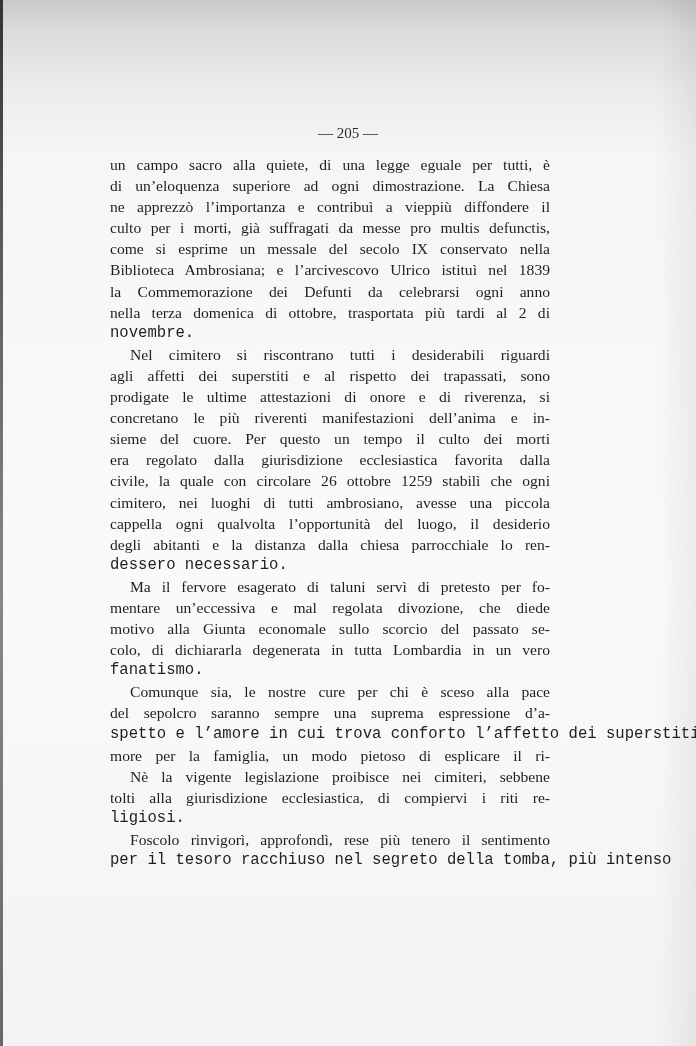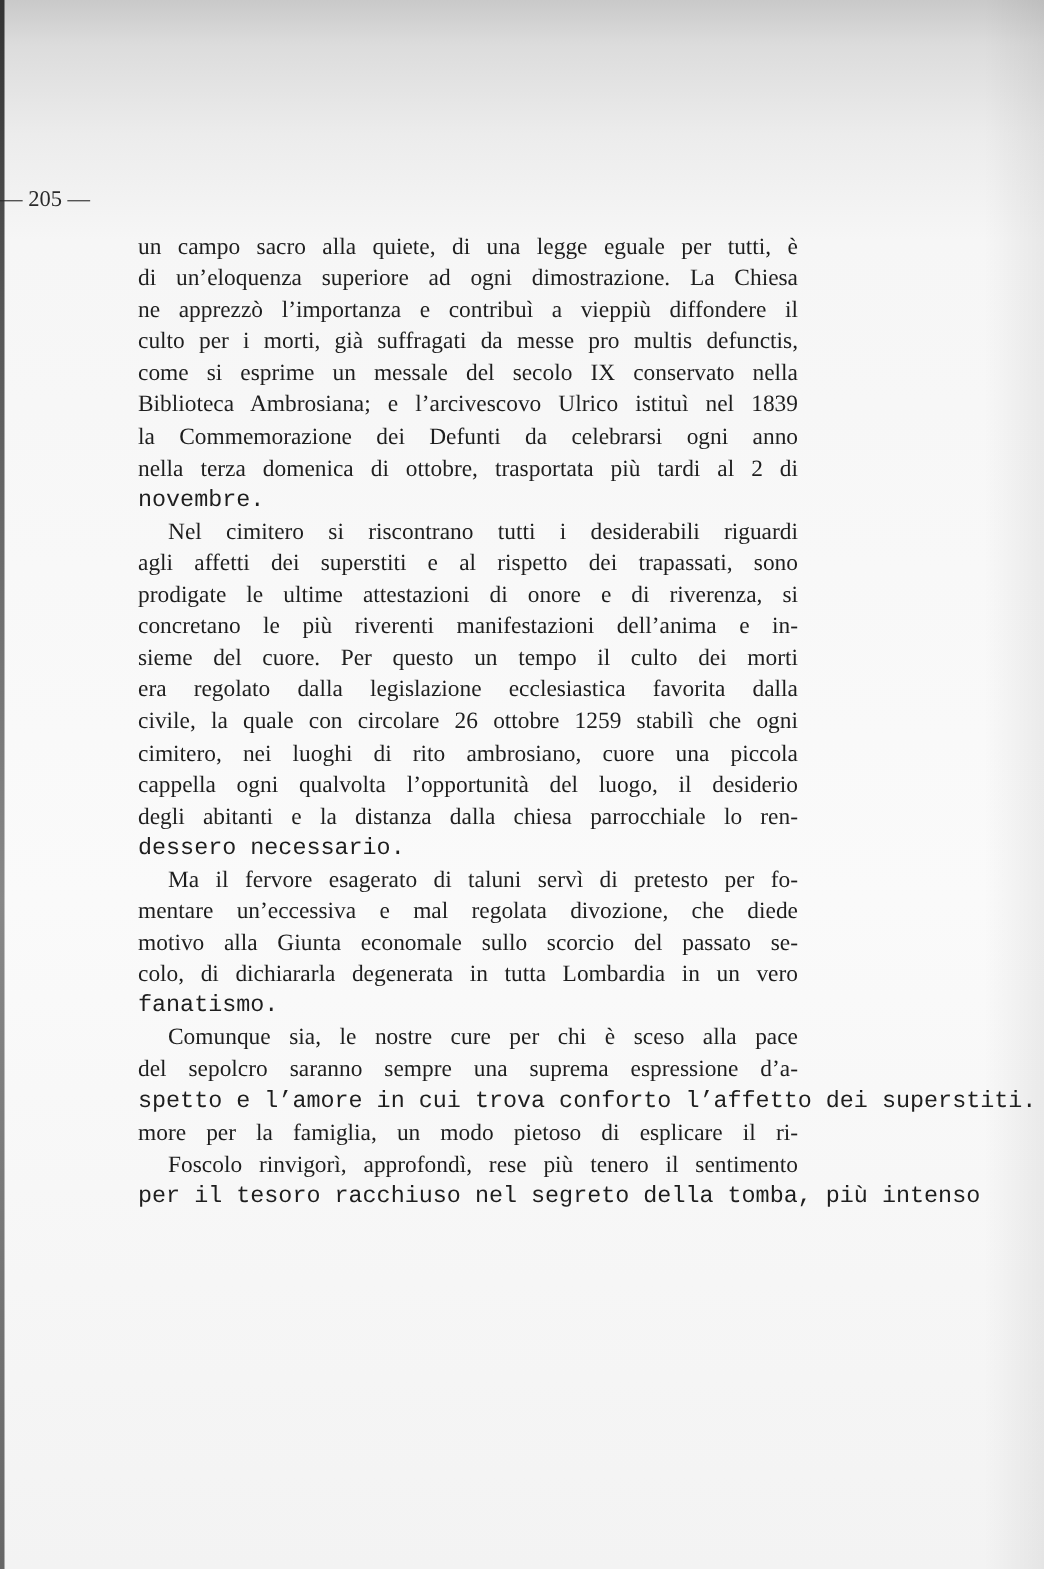--- a/index.html
+++ b/index.html
@@ -16,26 +16,26 @@
     .left-edge {
       position: absolute; left: 0; top: 0; width: 3px; height: 1046px;
       background: linear-gradient(to bottom, #333 0, #555 200px, #888 600px, #666 1046px);
     }
     .right-shade {
       position: absolute; right: 0; top: 0; width: 40px; height: 1046px;
       background: linear-gradient(to right, rgba(0,0,0,0), rgba(0,0,0,0.06));
     }
     .page-number {
       position: absolute; top: 125px; left: 0; width: 696px;
-      text-align: left;
+      text-align: center;
       font-family: "Liberation Serif", serif;
       font-size: 15px; color: #2a2a2a;
     }
     .text-block {
-      position: absolute; left: 92px; top: 154px; width: 440px;
+      position: absolute; left: 110px; top: 154px; width: 440px;
       font-family: "Liberation Serif", serif;
       font-size: 15.6px; line-height: 21.1px; color: #1e1e1e;
     }
     .line {
       display: block; white-space: nowrap;
       text-align: justify; text-align-last: justify;
       height: 21.1px;
     }
     .line.last { text-align-last: left; font-family: Liberation Mono, monospace; }
     .line.indent { padding-left: 20px; }
@@ -61,38 +61,43 @@
         <span class="line">la <span class="it">Commemorazione dei Defunti</span> da celebrarsi ogni anno</span>
         <span class="line">nella terza domenica di ottobre, trasportata più tardi al 2 di</span>
         <span class="line last">novembre.</span>
       </div>
       <div>
         <span class="line indent">Nel cimitero si riscontrano tutti i desiderabili riguardi</span>
         <span class="line">agli affetti dei superstiti e al rispetto dei trapassati, sono</span>
         <span class="line">prodigate le ultime attestazioni di onore e di riverenza, si</span>
         <span class="line">concretano le più riverenti manifestazioni dell’anima e in-</span>
         <span class="line">sieme del cuore. Per questo un tempo il culto dei morti</span>
-        <span class="line">era regolato dalla legislazione ecclesiastica favorita dalla</span>
+        <span class="line">era regolato dalla giurisdizione ecclesiastica favorita dalla</span>
         <span class="line">civile, la quale con circolare 26 ottobre 1259 stabilì che ogni</span>
-        <span class="line">cimitero, nei luoghi di rito ambrosiano, cuore una piccola</span>
+        <span class="line">cimitero, nei luoghi di tutti ambrosiano, avesse una piccola</span>
         <span class="line">cappella ogni qualvolta l’opportunità del luogo, il desiderio</span>
         <span class="line">degli abitanti e la distanza dalla chiesa parrocchiale lo ren-</span>
         <span class="line last">dessero necessario.</span>
       </div>
       <div>
         <span class="line indent">Ma il fervore esagerato di taluni servì di pretesto per fo-</span>
         <span class="line">mentare un’eccessiva e mal regolata divozione, che diede</span>
         <span class="line">motivo alla Giunta economale sullo scorcio del passato se-</span>
         <span class="line">colo, di dichiararla degenerata in tutta Lombardia in un vero</span>
         <span class="line last">fanatismo.</span>
       </div>
       <div>
         <span class="line indent">Comunque sia, le nostre cure per chi è sceso alla pace</span>
         <span class="line">del sepolcro saranno sempre una suprema espressione d’a-</span>
         <span class="line last">spetto e l’amore in cui trova conforto l’affetto dei superstiti.</span>
         <span class="line">more per la famiglia, un modo pietoso di esplicare il ri-</span>
       </div>
       <div>
+        <span class="line indent">Nè la vigente legislazione proibisce nei cimiteri, sebbene</span>
+        <span class="line">tolti alla giurisdizione ecclesiastica, di compiervi i riti re-</span>
+        <span class="line last">ligiosi.</span>
+      </div>
+      <div>
         <span class="line indent">Foscolo rinvigorì, approfondì, rese più tenero il sentimento</span>
         <span class="line last">per il tesoro racchiuso nel segreto della tomba, più intenso</span>
       </div>
     </div>
 </div>
 
 </body></html>

